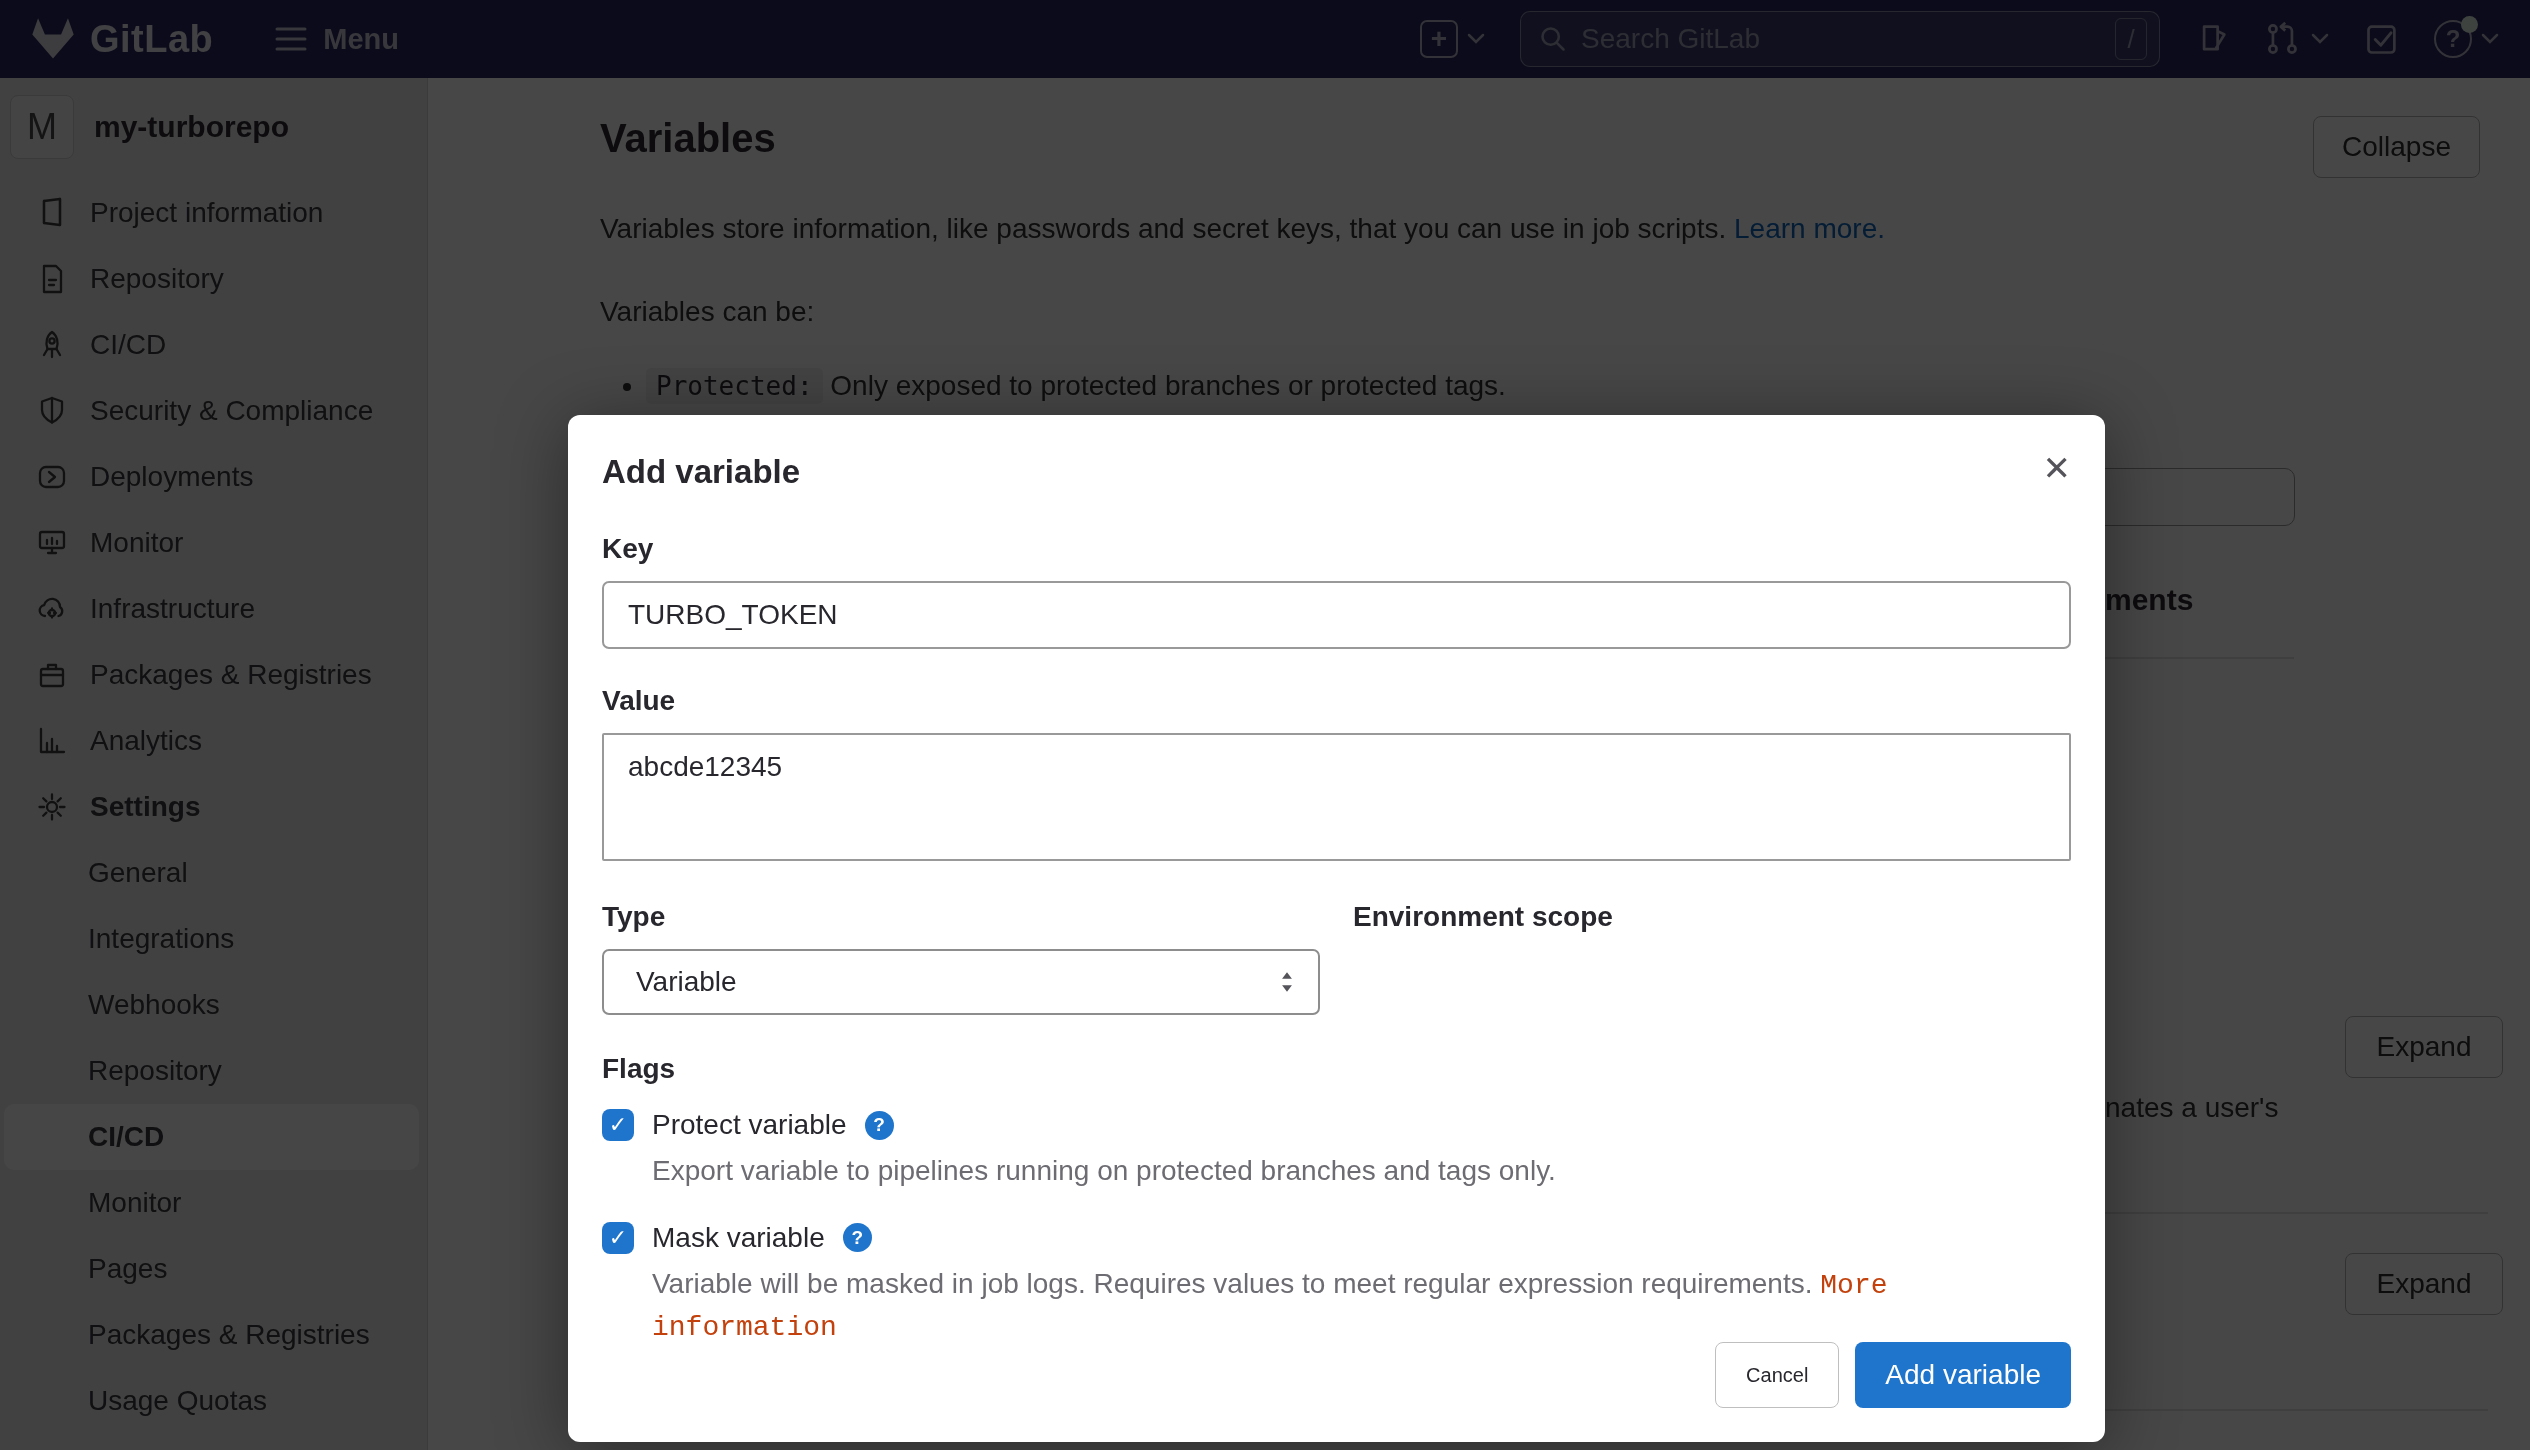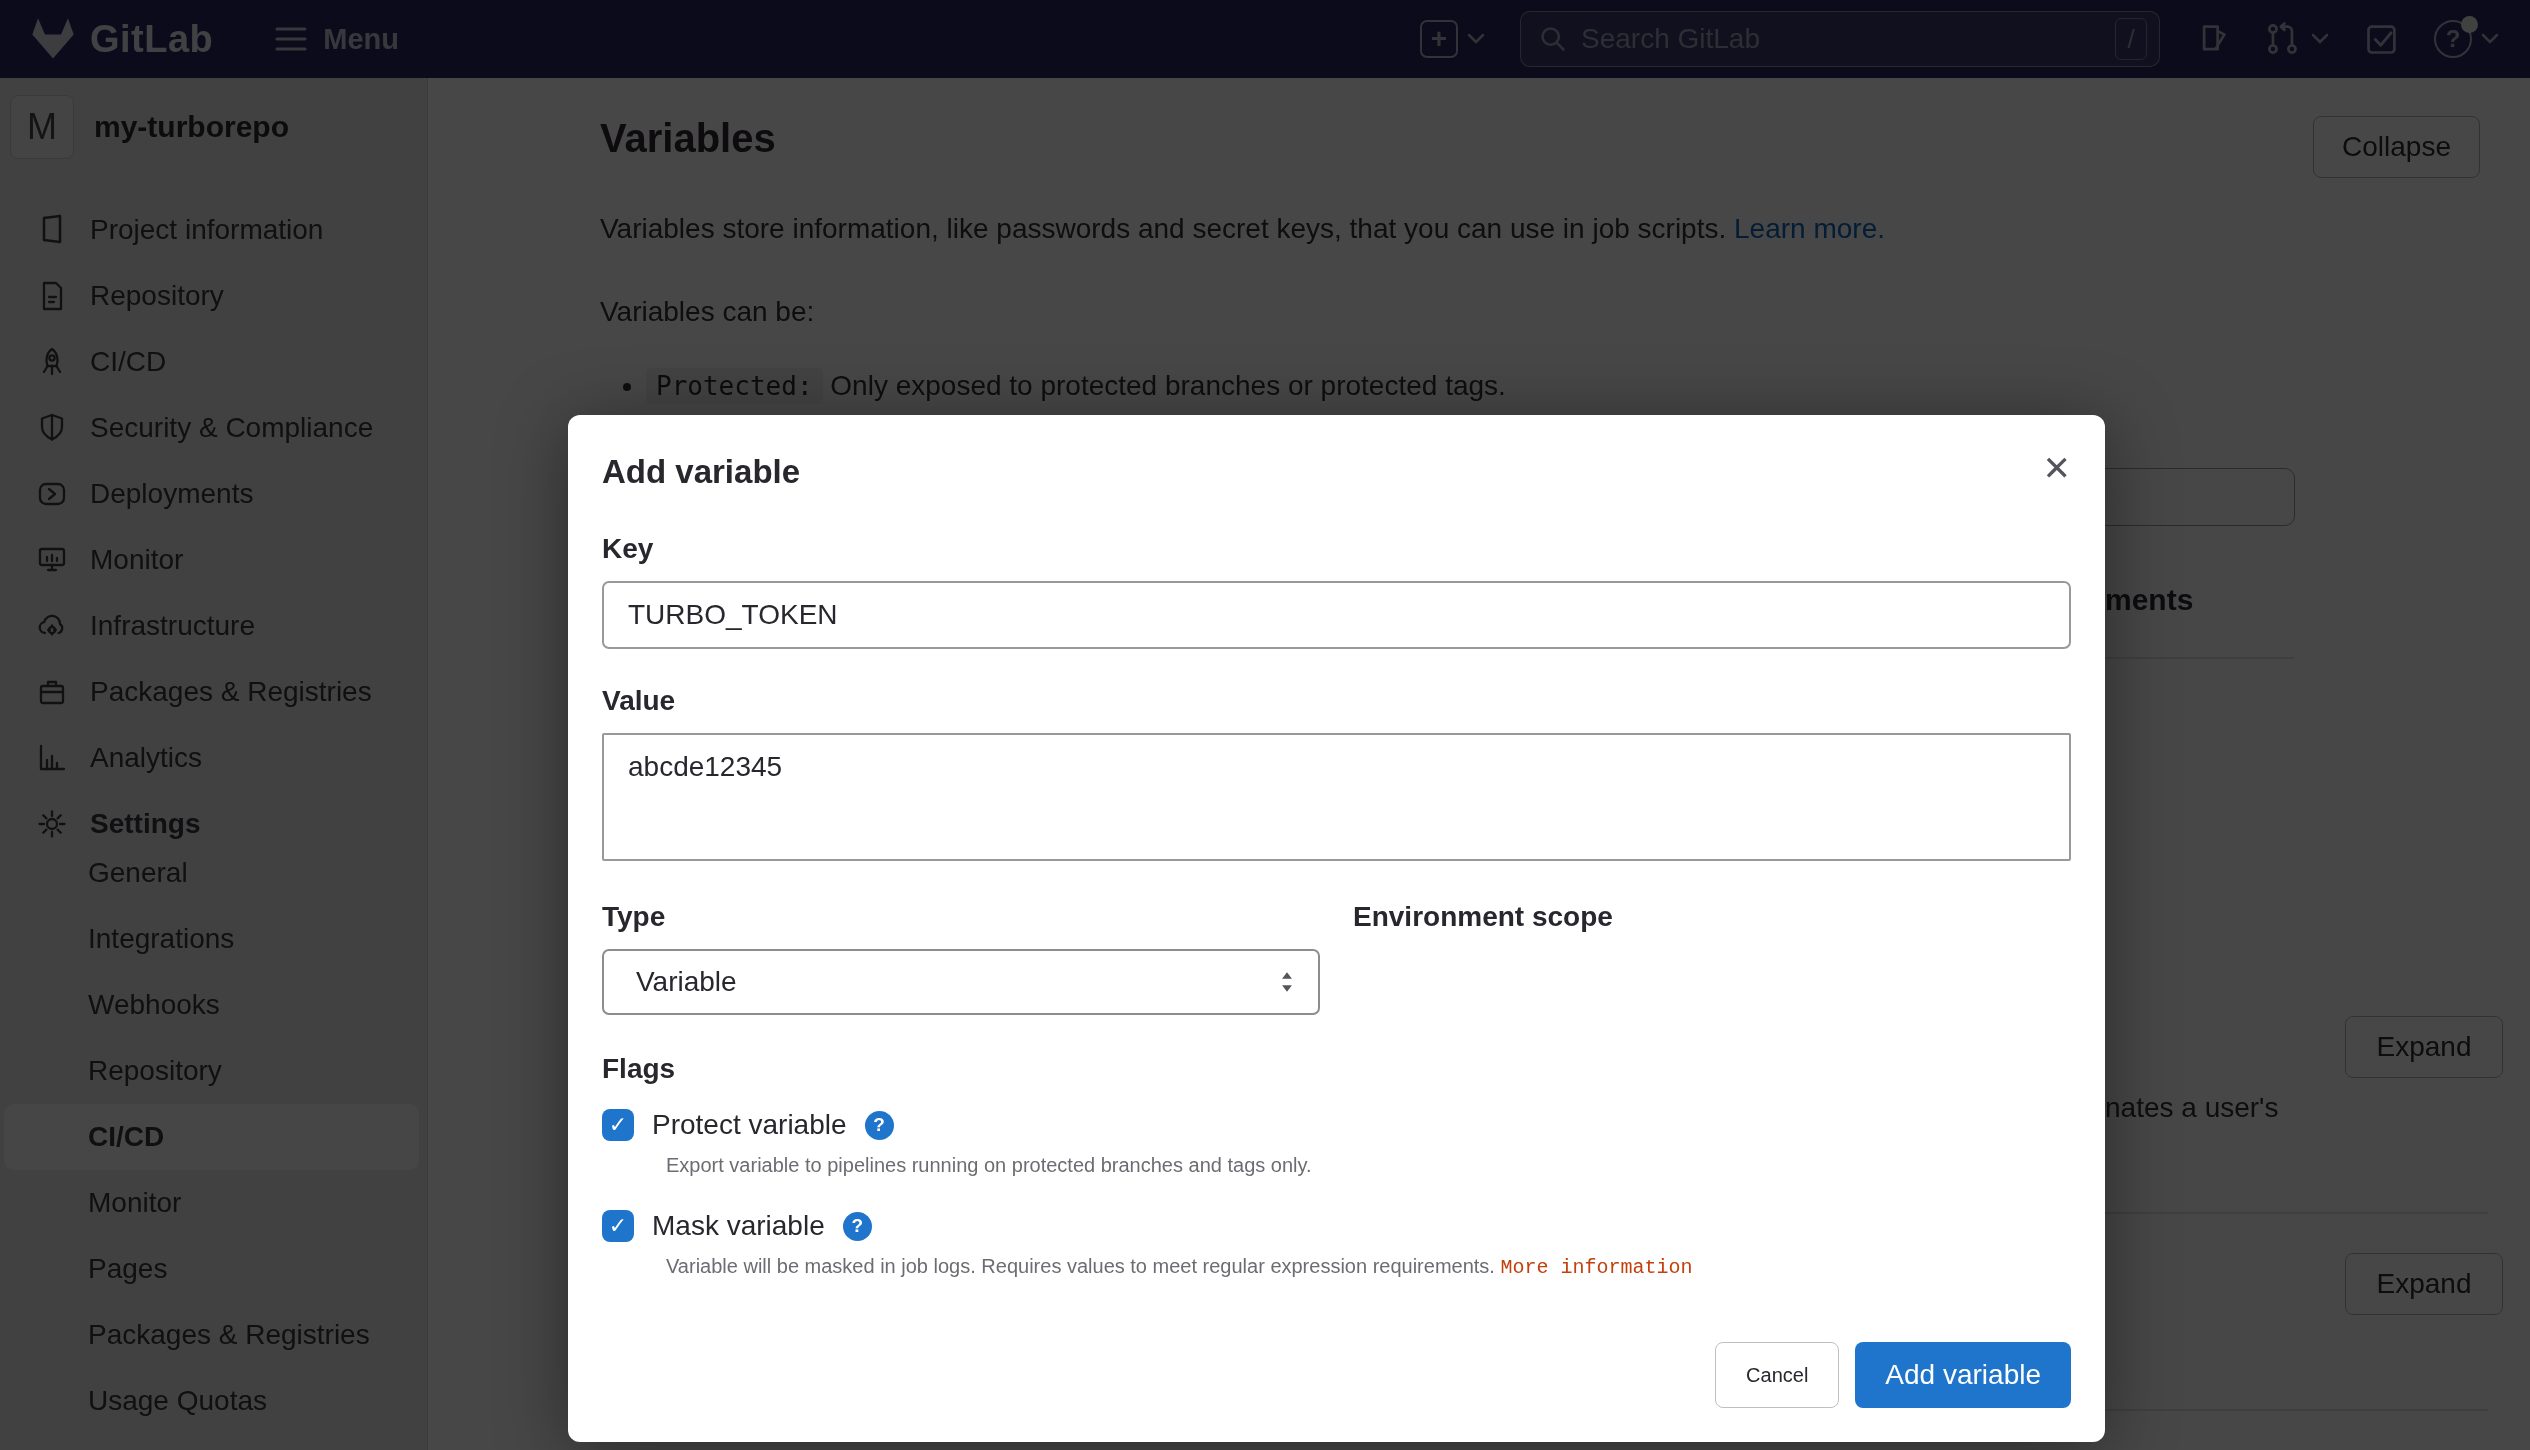--- a/index.html
+++ b/index.html
@@ -30,21 +30,21 @@
   .help-dot { position:absolute; top:-4px; right:22px; width:17px; height:17px; border-radius:50%; background:#dff0e4; }
 
   
   .sidebar { position:absolute; top:78px; left:0; bottom:0; width:428px; background:#e9e9e9;
              border-right:1px solid #d4d4d4; padding-top:16px; }
   .project-header { display:flex; align-items:center; gap:20px; padding-left:10px; height:66px; margin-bottom:20px; }
   .project-avatar { width:64px; height:64px; background:#f4f4f4; border:1px solid #cfcfcf; border-radius:8px;
                     display:flex; align-items:center; justify-content:center; font-size:36px; color:#49484d; }
   .project-name { font-size:30px; font-weight:700; color:#2f2a33; }
   .nav-list { list-style:none; }
-  .nav-item { height:66px; display:flex; align-items:flex-end; gap:22px; padding-left:36px; font-size:28px;
+  .nav-item { height:66px; display:flex; align-items:center; gap:22px; padding-left:36px; font-size:28px;
               color:#39383d; cursor:pointer; }
   .nav-item svg { flex:0 0 auto; }
   .nav-item.bold { font-weight:700; }
   .sub-item { height:66px; display:flex; align-items:center; padding-left:88px; font-size:28px; color:#39383d; cursor:pointer; }
   .sub-item.active { background:#fbfbfb; border-radius:10px; margin:0 8px 0 4px; padding-left:84px; font-weight:700; }
   .icon-stroke { stroke:#3f3e43; stroke-width:2.3; fill:none; stroke-linecap:round; stroke-linejoin:round; }
 
   
   .content { position:absolute; left:428px; top:78px; right:0; bottom:0; background:#fff; padding:38px 50px 0 172px; }
   .title-row { display:flex; align-items:flex-start; justify-content:space-between; }
@@ -92,21 +92,21 @@
   .select.scope { border:1.5px solid #a8a8a8; }
   .lbl-flags { margin-top:38px; }
   .check-row { margin-top:24px; display:flex; align-items:center; gap:18px; }
   .check-row.second { margin-top:30px; }
   .checkbox { width:32px; height:32px; border-radius:8px; background:#1f75cb; display:flex; align-items:center;
               justify-content:center; cursor:pointer; flex:0 0 auto; }
   .checkmark { color:#fff; font-size:22px; font-weight:700; line-height:1; }
   .check-label { font-size:28px; color:#28272d; }
   .help-badge { width:29px; height:29px; border-radius:50%; background:#1f75cb; color:#fff; font-size:19px;
                 font-weight:700; display:flex; align-items:center; justify-content:center; cursor:pointer; }
-  .check-desc { margin:10px 0 0 64px; font-size:20px; line-height:1.45; color:#6d6c72; max-width:1630px; }
+  .check-desc { margin:10px 0 0 50px; font-size:28px; line-height:1.45; color:#6d6c72; max-width:1630px; }
   .check-desc a.link2 { color:#c2410c; text-decoration:none; cursor:pointer;font-family:Liberation Mono, monospace; }
   .modal-footer { position:absolute; right:34px; bottom:34px; display:flex; gap:16px; }
   .btn-cancel { height:66px; padding:0 30px; background:#fff; border:1.5px solid #bfbfbf; border-radius:8px;
                 font-size:20px; color:#28272d; font-family:inherit; cursor:pointer; }
   .btn-primary { height:66px; padding:0 30px; background:#1f75cb; border:none; border-radius:8px; font-size:28px;
                  color:#fff; font-family:inherit; cursor:pointer; }
 </style>
 </head>
 <body>
 

